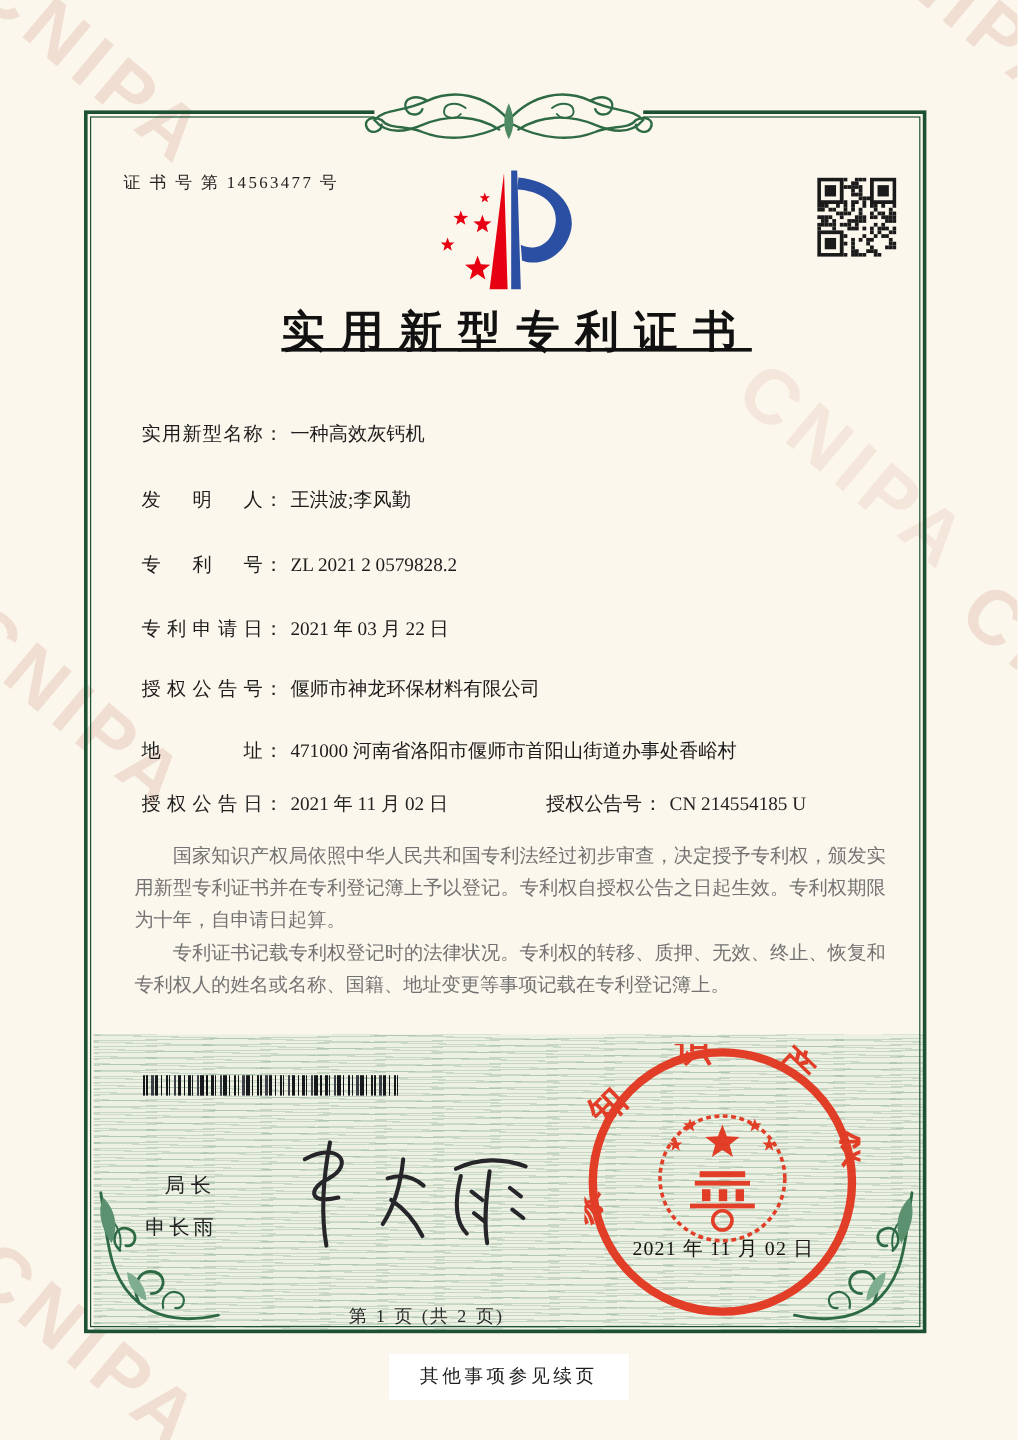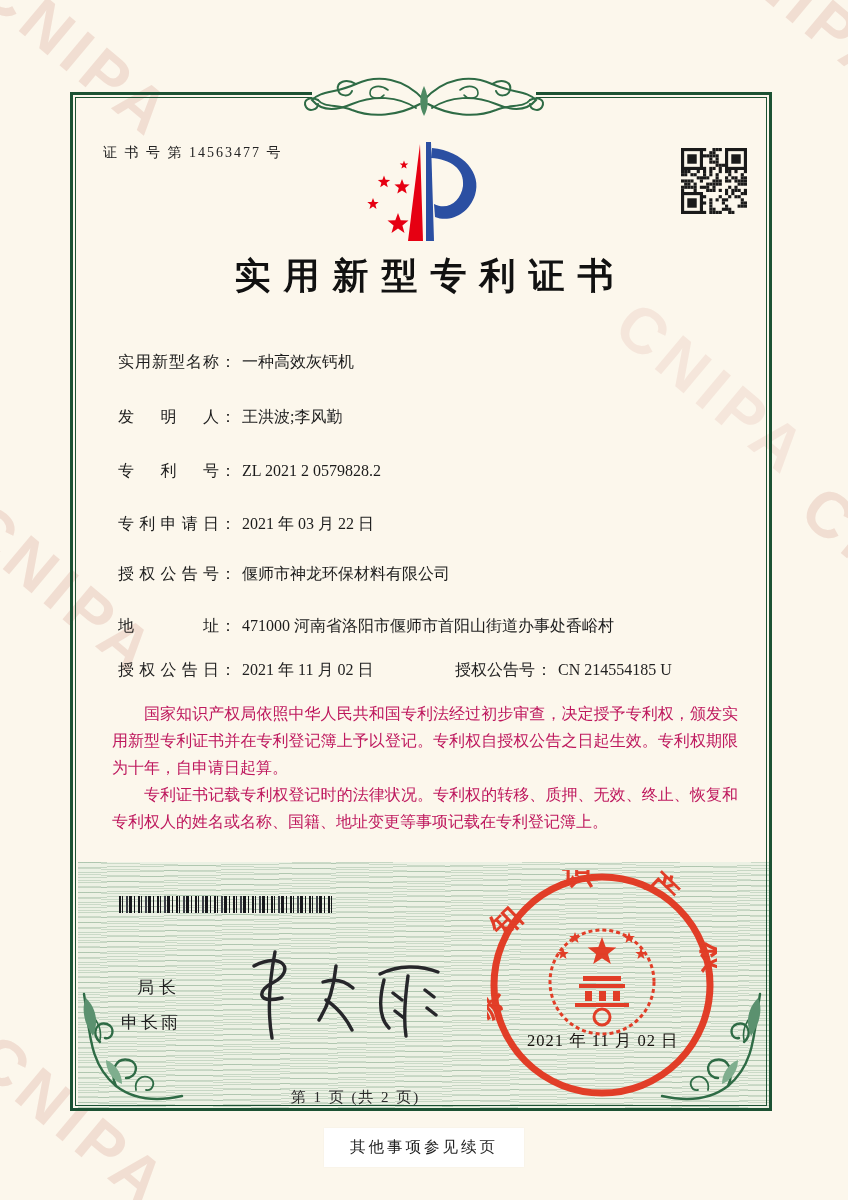--- a/index.html
+++ b/index.html
@@ -49,41 +49,41 @@
   
   .cert-no{
     position:absolute; left:103px; top:144px; z-index:2;
     font-size:14px; letter-spacing:2px;
   }
   .logo{ position:absolute; left:336px; top:134px; z-index:2; }
   .qr{ position:absolute; left:681px; top:148px; z-index:2; }
   .title{
     position:absolute; left:0; top:252px; width:848px; z-index:2;
     text-align:center; font-size:36px; font-weight:bold;
-    letter-spacing:13px; text-indent:13px; color:#111;
+    letter-spacing:13px; text-indent:13px; color:#111;text-decoration:underline;
   }
   
   .field{
     position:absolute; left:118px; z-index:2;
     font-size:16px; white-space:nowrap; color:#1c1c1c;
   }
   .lbl{
     display:inline-block; width:101px;
     text-align:justify; text-align-last:justify; vertical-align:bottom;
   }
   .colon{ display:inline-block; margin:0 6px 0 1px; }
   .f0{top:352px;} .f1{top:407px;} .f2{top:461px;}
   .f3{top:514px;} .f4{top:564px;} .f5{top:616px;}
   .grant-row{ position:absolute; left:0; top:660px; width:848px; z-index:2; font-size:16px; white-space:nowrap;}
   .grant-date{ position:absolute; left:118px; }
   .grant-no{ position:absolute; left:455px;text-align:right; }
   
   .body-text{
     position:absolute; left:112px; top:700px; width:626px; z-index:2;
-    font-size:16px; line-height:27px; text-align:justify; color:#be185d;
+    font-size:16px; line-height:27px; text-align:justify; color:#737373;
   }
   .body-text p{ text-indent:2em; }
   
   .barcode{
     position:absolute; left:119px; top:896px; width:216px; height:17px; z-index:2;
     background-image:repeating-linear-gradient(90deg,
       #17181c 0 2px, rgba(0,0,0,0) 2px 3px,
       #17181c 3px 4px, rgba(0,0,0,0) 4px 7px,
       #3a3d44 7px 9px, rgba(0,0,0,0) 9px 10px,
       #17181c 10px 13px, rgba(0,0,0,0) 13px 15px,

